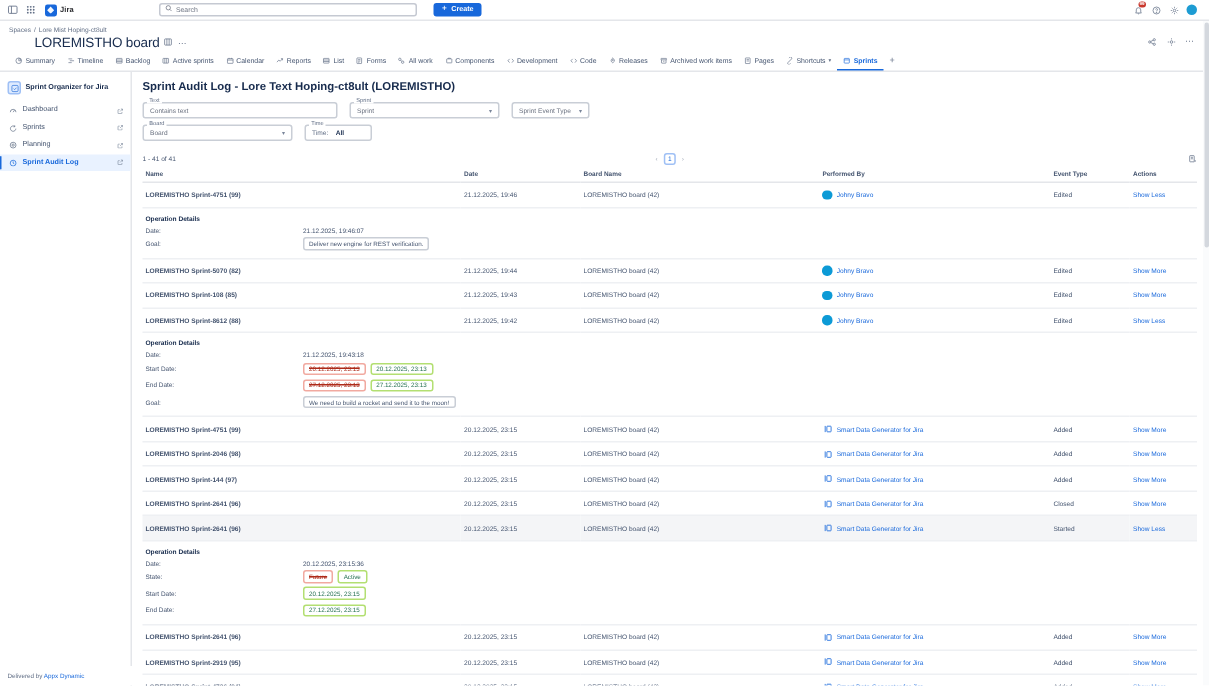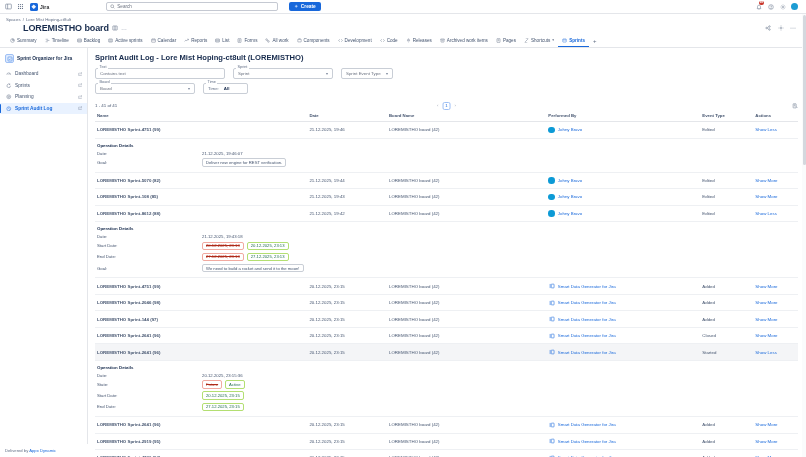--- a/index.html
+++ b/index.html
@@ -44,21 +44,21 @@
   .badge {
     position: absolute; top: -2px; right: -2px; background: #c9372c; color: #fff;
     font-size: 3px; line-height: 3.6px; border-radius: 3px; padding: 0 1px; font-weight: 700;
   }
   .avatar-sm { width: 7px; height: 7px; border-radius: 50%; background: #1d9cd3; }
 
   
   .crumbs { padding: 3px 6px 0 6px; font-size: 4.4px; color: #626f86; display: flex; gap: 2px; }
   .crumbs a { color: #626f86; text-decoration: none; cursor: pointer; }
   .proj-row { display: flex; align-items: center; gap: 3px; padding: 1px 6px 2px 6px; }
-  .proj-title { font-size: 9px; font-weight: 700; color: #172b4d; letter-spacing: -.1px; padding-left: 17px; }
+  .proj-title { font-size: 9px; font-weight: 400; color: #172b4d; letter-spacing: -.1px; padding-left: 17px; }
   .proj-ic { color: #626f86; display: flex; align-items: center; }
   .dots { font-size: 6px; color: #626f86; line-height: 5px; cursor: pointer; }
   .proj-right { margin-left: auto; display: flex; align-items: center; gap: 6px; padding-right: 4px; }
 
   
   .tabs {
     display: flex; align-items: flex-end; gap: 0; padding: 0 6px;
     border-bottom: 1px solid #e4e6ea; height: 13px;
   }
   .tab {
@@ -546,21 +546,21 @@
           <svg width="4.4" height="4.4" viewBox="0 0 16 16" fill="none" stroke="currentColor" stroke-width="1.5">
             <path d="M9.5 2.5H13.5V6.5"></path>
               <line x1="13.5" y1="2.5" x2="7.5" y2="8.5"></line>
               <path d="M12 9.5v3.2a.8.8 0 0 1-.8.8H3.3a.8.8 0 0 1-.8-.8V4.8a.8.8 0 0 1 .8-.8h3.2"></path>
           </svg>
         </span>
       </div>
     </div>
 
     <div class="content">
-      <div class="page-title">Sprint Audit Log - Lore Mist Hoping-ct8ult (LOREMISTHO)</div>
+      <div class="page-title">Sprint Audit Log - Lore Text Hoping-ct8ult (LOREMISTHO)</div>
 
       <div class="filters">
         <div class="frow">
           <div class="field">
             <span class="flabel">Text</span>
             <div class="fbox w-text">
               <span class="val">Contains text</span>
             </div>
           </div>
           <div class="field">

